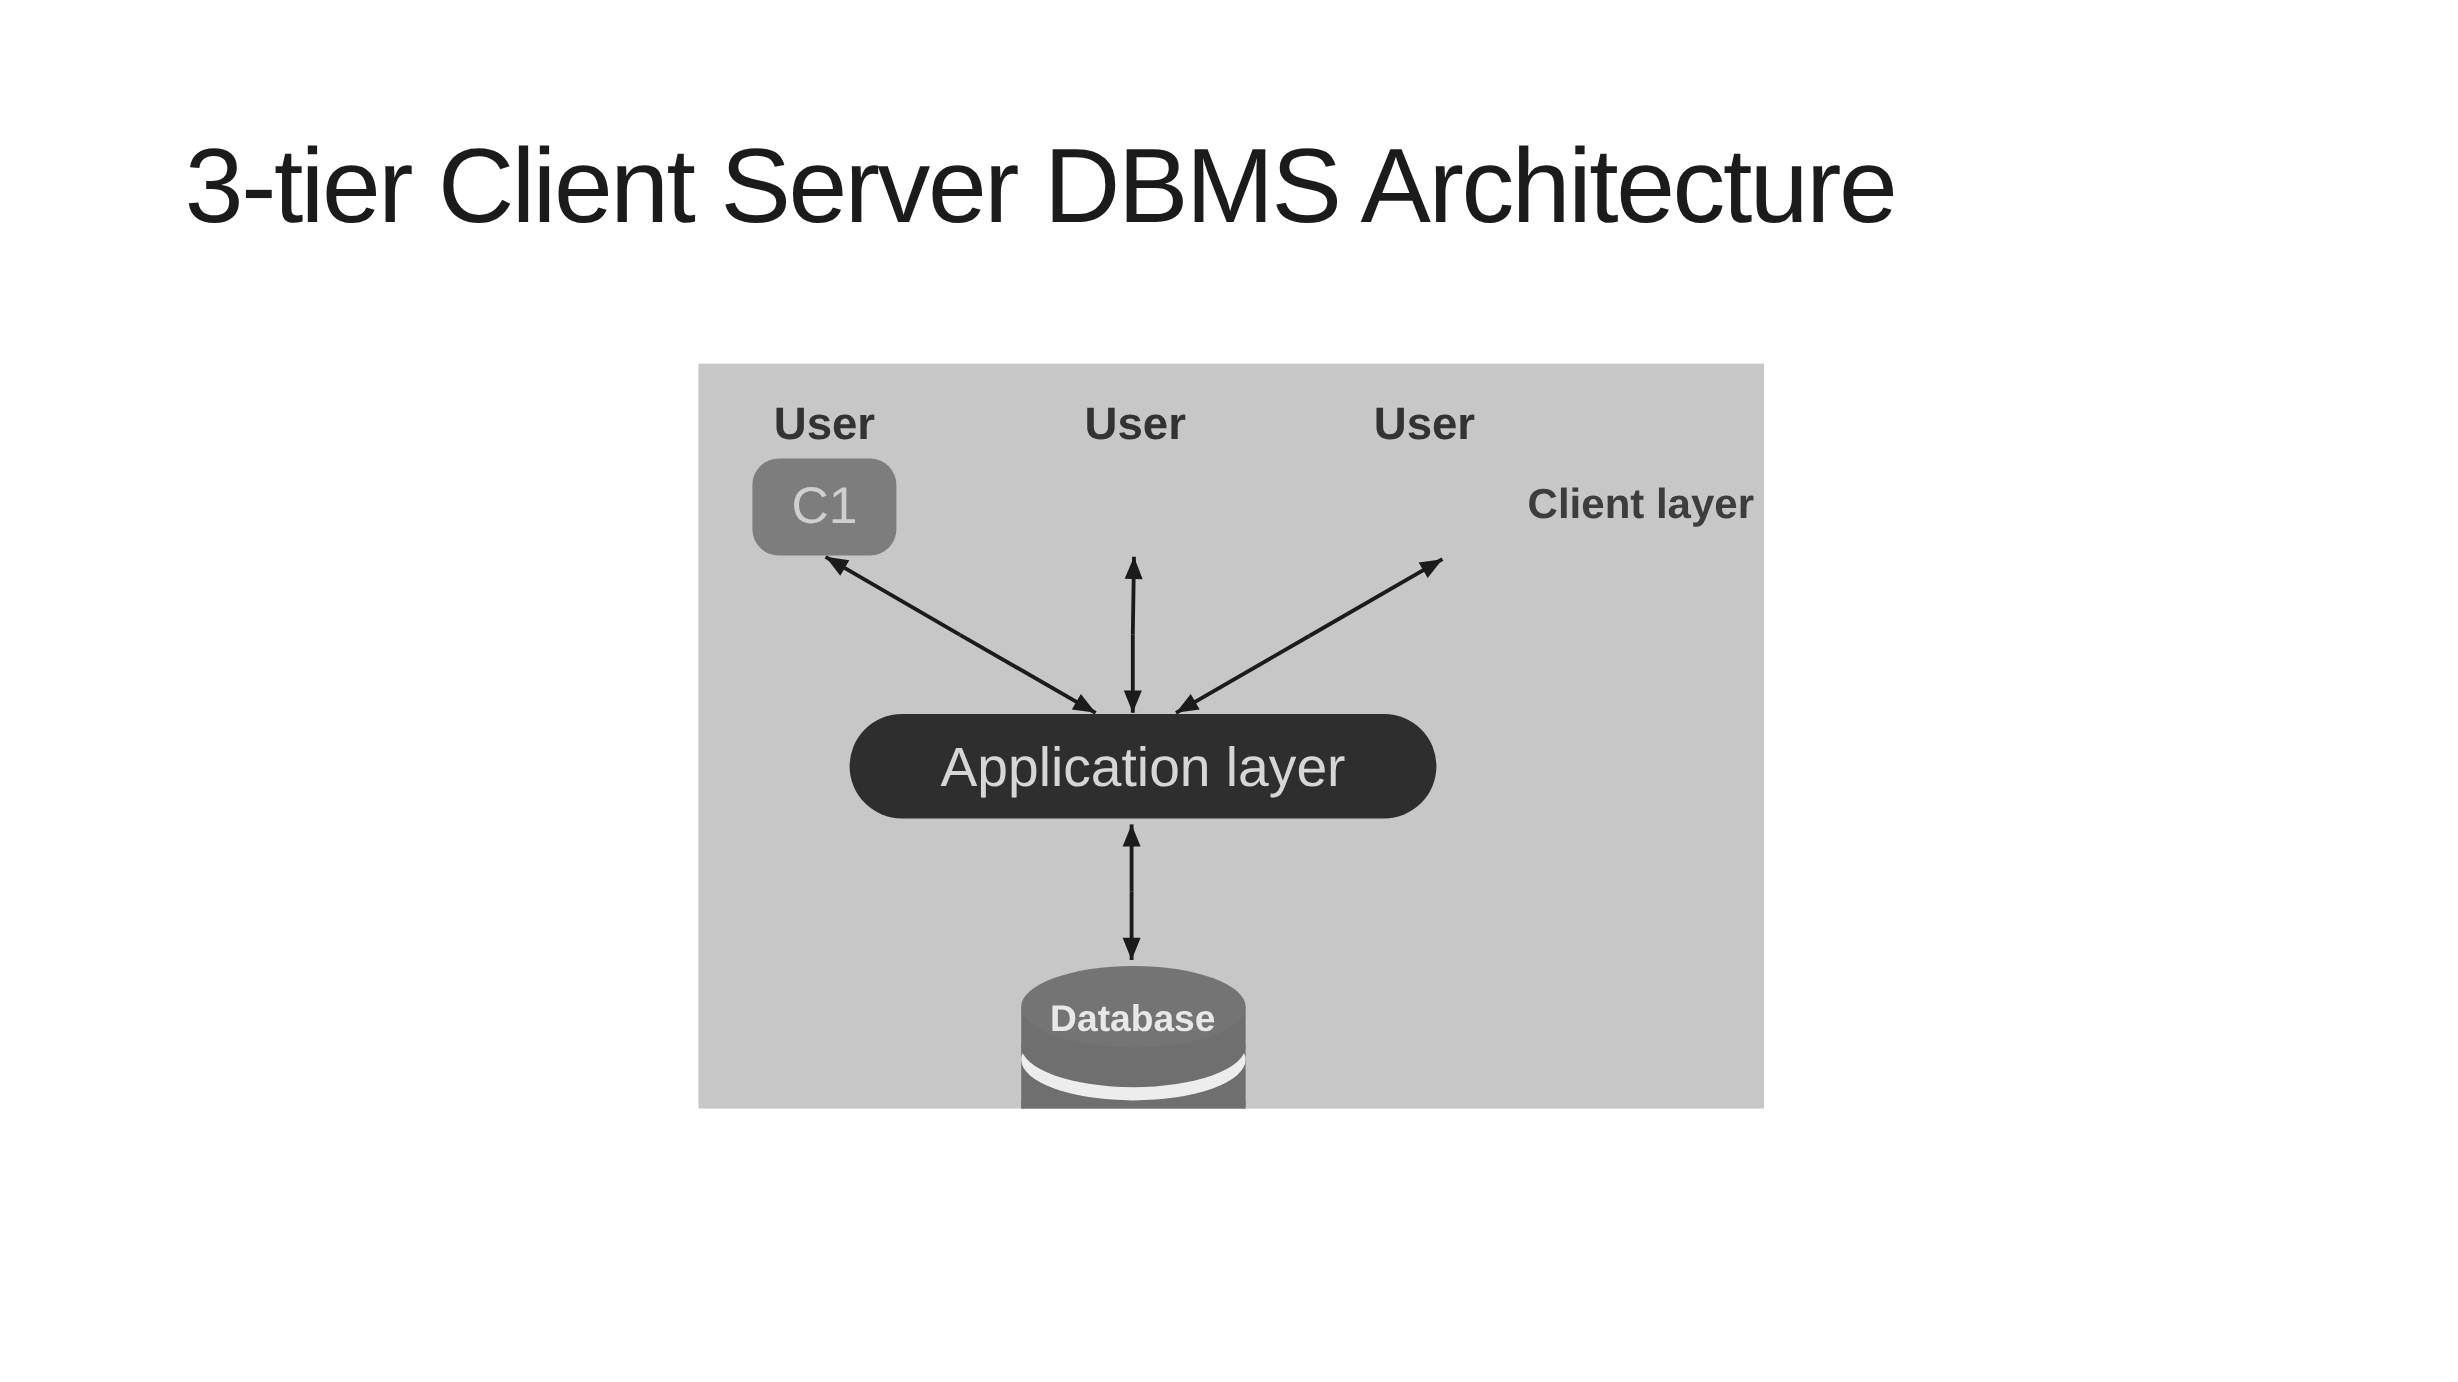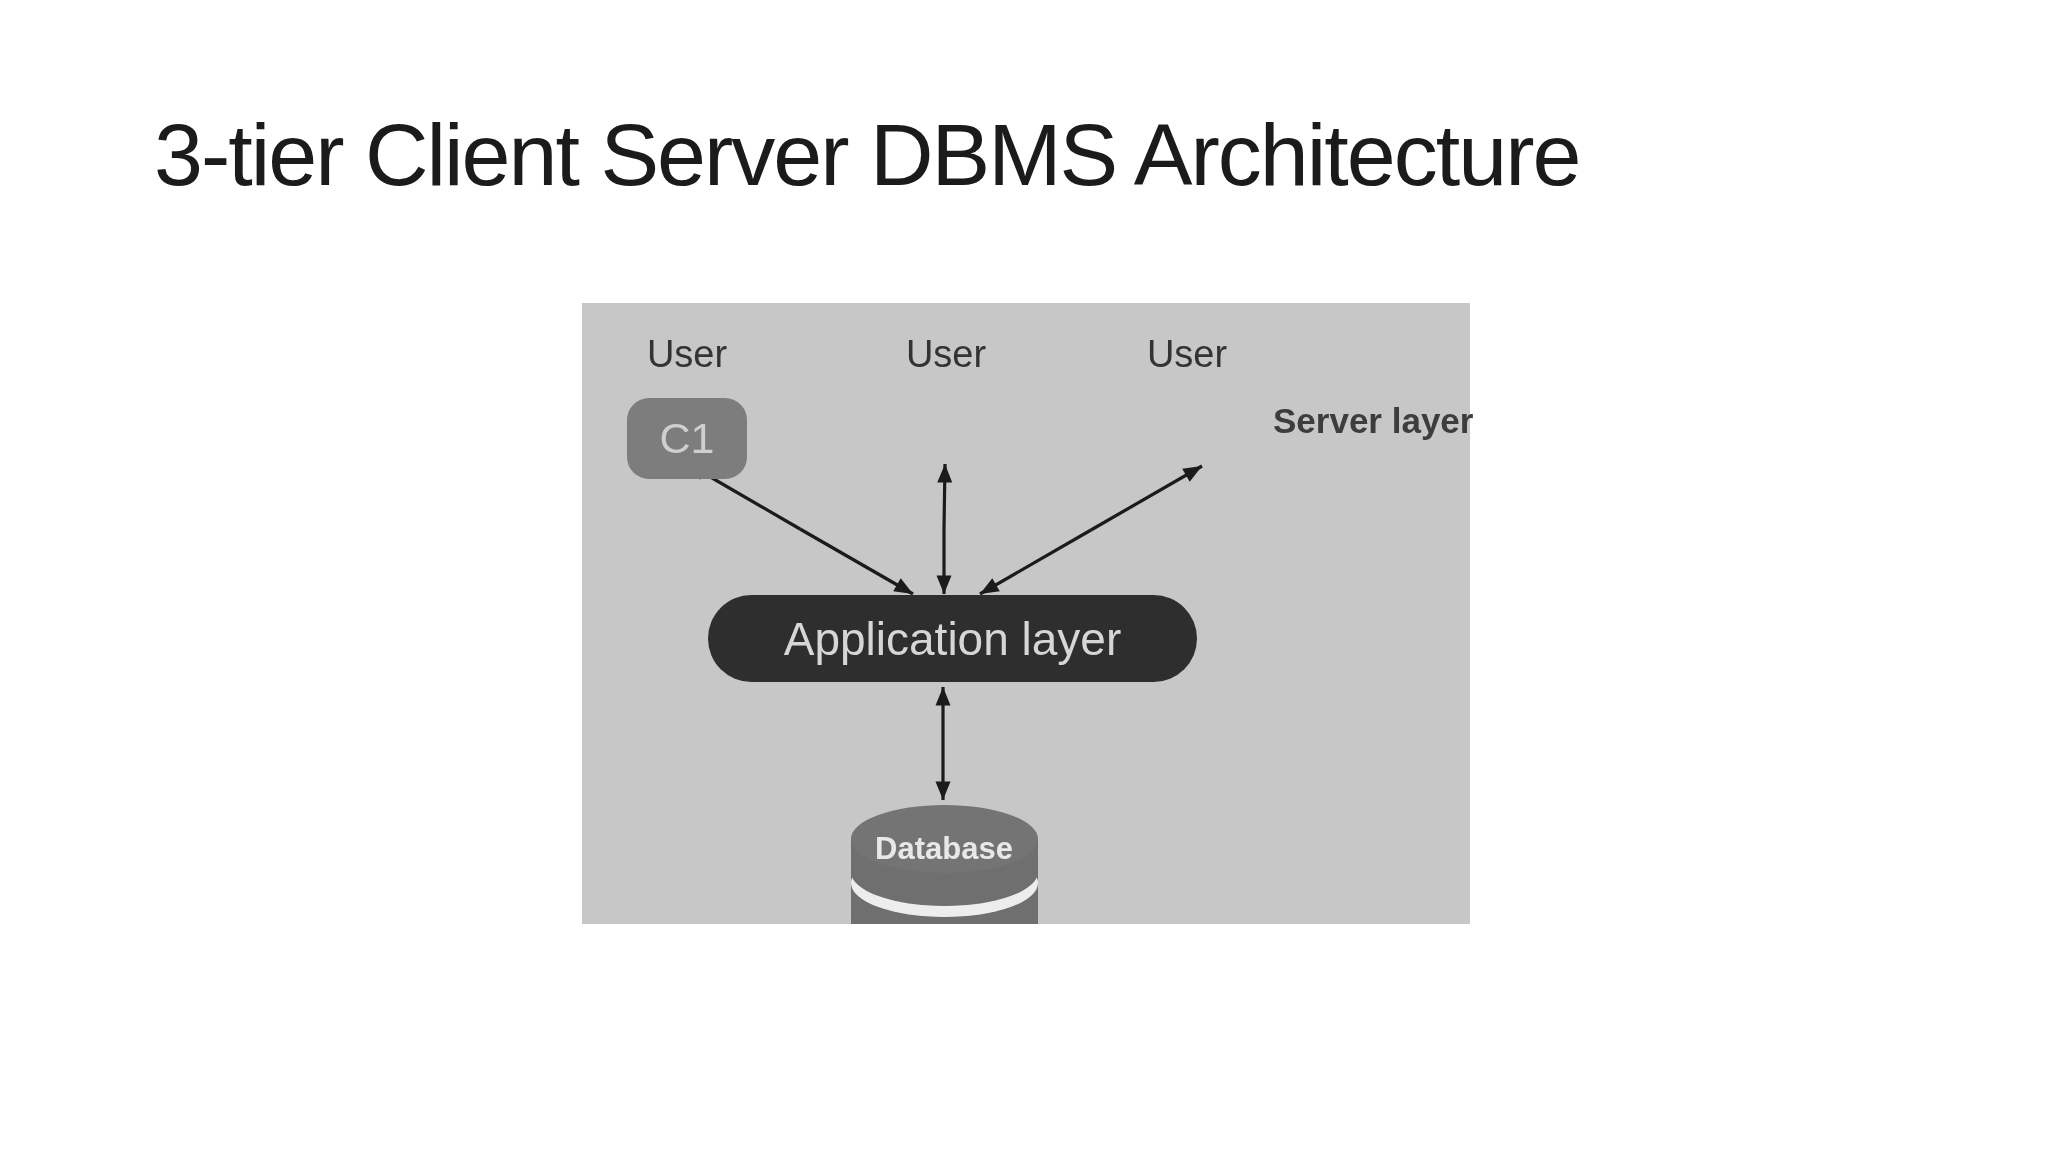--- a/index.html
+++ b/index.html
@@ -39,40 +39,39 @@
     top: 0;
     width: 888px;
     height: 735px;
   }
   .user-label {
     position: absolute;
     top: 30px;
     width: 160px;
     text-align: center;
     font-size: 38px;
-    font-weight: 400;
+    font-weight: 700;
     color: var(--user-text, #333333);
   }
   .user-label.u1 { left: 25px; }
   .user-label.u2 { left: 284px; }
   .user-label.u3 { left: 525px; }
   .client-box {
     position: absolute;
     top: 79px;
     width: 120px;
     height: 81px;
     border-radius: 22px;
     background: var(--client-box, #7d7d7d);
     color: var(--client-box-text, #cfcfcf);
     font-size: 43px;
     font-weight: 400;
     display: flex;
     align-items: center;
     justify-content: center;
-    margin-top: 16px;
   }
   .client-box.c1 { left: 45px; }
   .client-box.c2 { left: 304px; }
   .client-box.c3 { left: 545px; }
   .client-layer-label {
     position: absolute;
     left: 691px;
     top: 98px;
     font-size: 35px;
     font-weight: 700;
@@ -174,19 +173,19 @@
         <text class="cyl-text" x="362" y="556">Database</text>
       </g>
     </svg>
 
     <div class="user-label u1">User</div>
     <div class="user-label u2">User</div>
     <div class="user-label u3">User</div>
 
     <div class="client-box c1">C1</div>
 
-    <div class="client-layer-label">Server layer</div>
+    <div class="client-layer-label">Client layer</div>
 
     <div class="app-pill">Application layer</div>
 
 
   </div>
 </div>
 
 </body></html>

